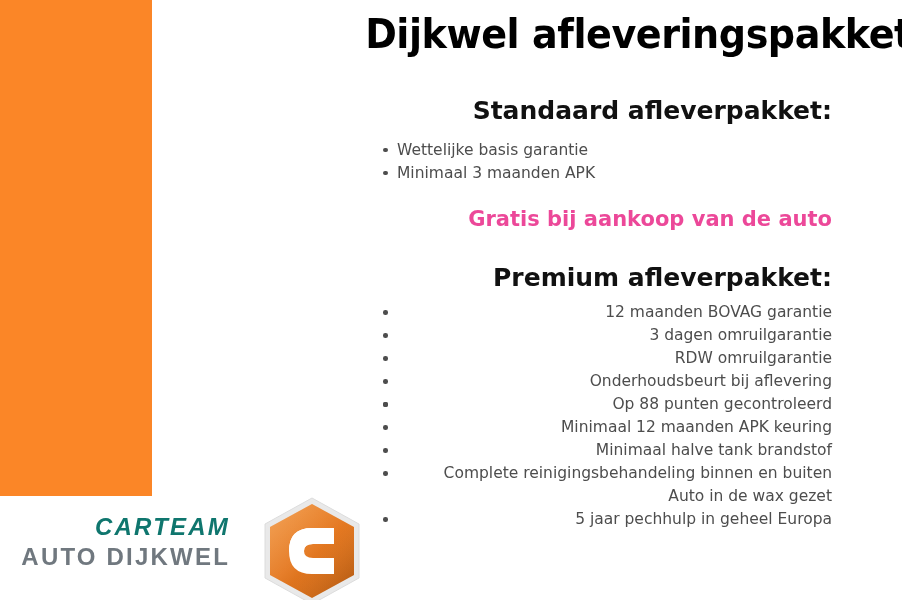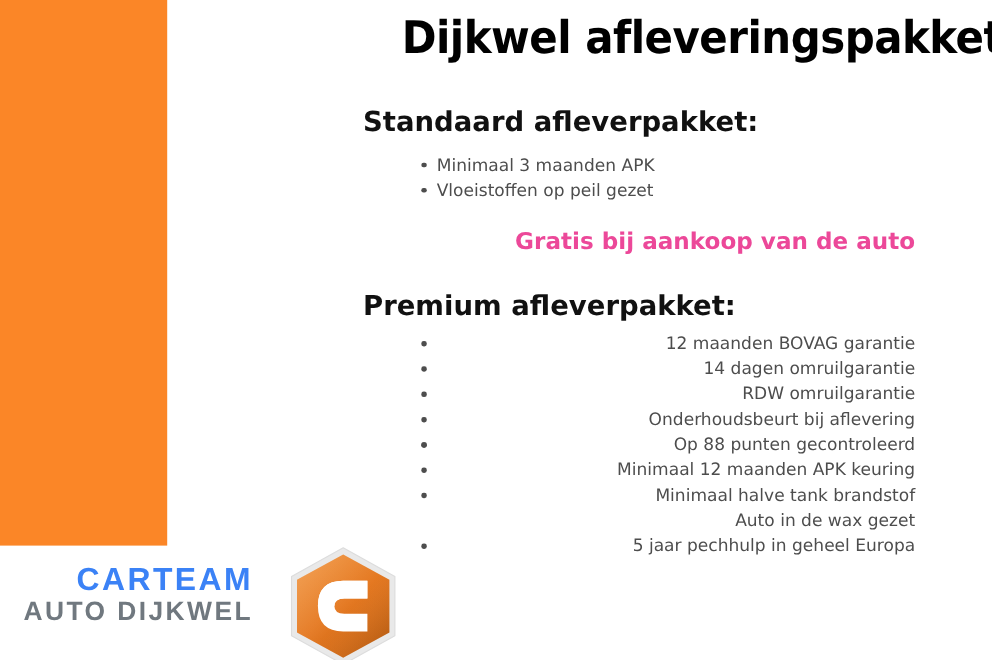--- a/index.html
+++ b/index.html
@@ -51,20 +51,21 @@
     transform-origin: right center;
     white-space: nowrap;
   }
 
   .section-heading {
     font-family: "DejaVu Sans", sans-serif;
     font-weight: bold;
     font-size: 25px;
     line-height: 1.1;
     color: #111111;
+    text-align: right;
     margin: 0;
     white-space: nowrap;
   }
   .heading-standaard { margin-top: 41px; }
   .heading-premium   { margin-top: 33px; }
 
   .tagline {
     font-family: "DejaVu Sans", sans-serif;
     font-weight: bold;
     font-size: 21px;
@@ -119,23 +120,24 @@
     position: absolute;
     left: 0;
     top: 0;
     width: 230px;
     text-align: right;
     font-family: "Liberation Sans", sans-serif;
     font-weight: bold;
     letter-spacing: 2.2px;
   }
   .brand-line1 {
-    font-size: 29px;
+    font-size: 24px;
     line-height: 30px;
-    color: #3b82f6;
+    color: #0f766e;
+    font-style: italic;
   }
   .brand-line2 {
     font-size: 24px;
     line-height: 30px;
     color: #70787f;
     padding-left: 13px;
   }
 
   .logo-mark {
     position: absolute;
@@ -156,40 +158,40 @@
 
   <div class="content">
 
     <h1 class="poster-title">Dijkwel afleveringspakketten</h1>
 
     <h2 class="section-heading heading-standaard">Standaard afleverpakket:</h2>
 
     <ul class="feature-list list-standaard">
       <li>
         <span class="dot"></span>
+        <span>Wettelijke basis garantie</span>
+      </li>
+      <li>
+        <span class="dot"></span>
         <span>Minimaal 3 maanden APK</span>
       </li>
-      <li>
-        <span class="dot"></span>
-        <span>Vloeistoffen op peil gezet</span>
-      </li>
     </ul>
 
     <p class="tagline">Gratis bij aankoop van de auto</p>
 
     <h2 class="section-heading heading-premium">Premium afleverpakket:</h2>
 
     <ul class="feature-list list-premium">
       <li>
         <span class="dot"></span>
         <span>12 maanden BOVAG garantie</span>
       </li>
       <li>
         <span class="dot"></span>
-        <span>14 dagen omruilgarantie</span>
+        <span>3 dagen omruilgarantie</span>
       </li>
       <li>
         <span class="dot"></span>
         <span>RDW omruilgarantie</span>
       </li>
       <li>
         <span class="dot"></span>
         <span>Onderhoudsbeurt bij aflevering</span>
       </li>
       <li>
@@ -199,20 +201,24 @@
         <span class="dot"></span>
         <span>Op 88 punten gecontroleerd</span>
       </li>
       <li>
         <span class="dot"></span>
         <span>Minimaal 12 maanden APK keuring</span>
       </li>
       <li>
         <span class="dot"></span>
         <span>Minimaal halve tank brandstof</span>
+      </li>
+      <li>
+        <span class="dot"></span>
+        <span>Complete reinigingsbehandeling binnen en buiten</span>
       </li>
       <li class="no-bullet">
         
         <span>Auto in de wax gezet</span>
       </li>
       <li>
         <span class="dot"></span>
         <span>5 jaar pechhulp in geheel Europa</span>
       </li>
     </ul>

